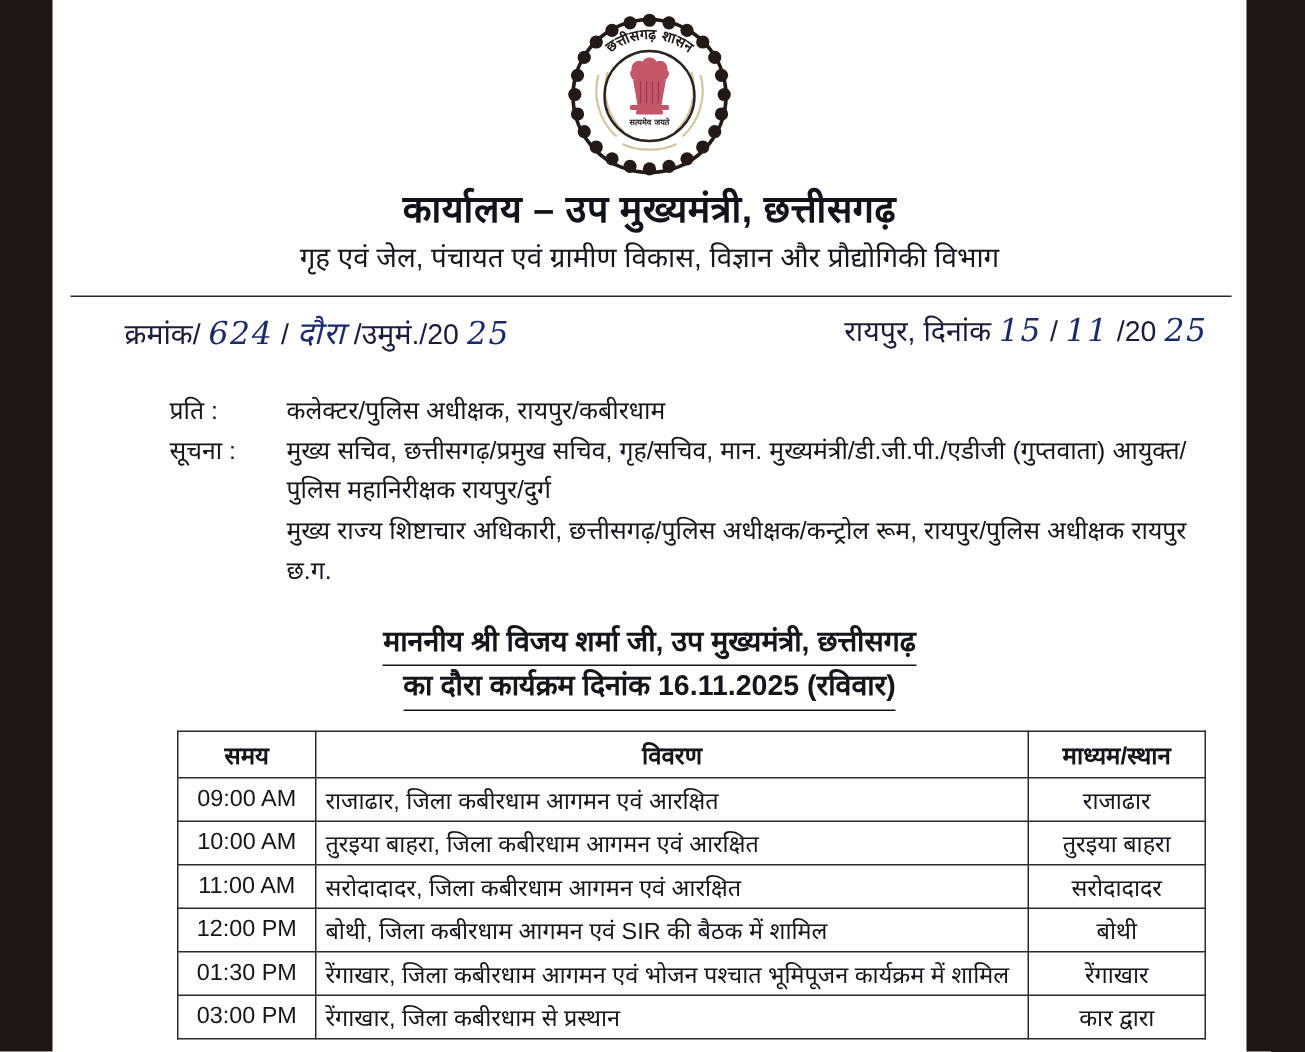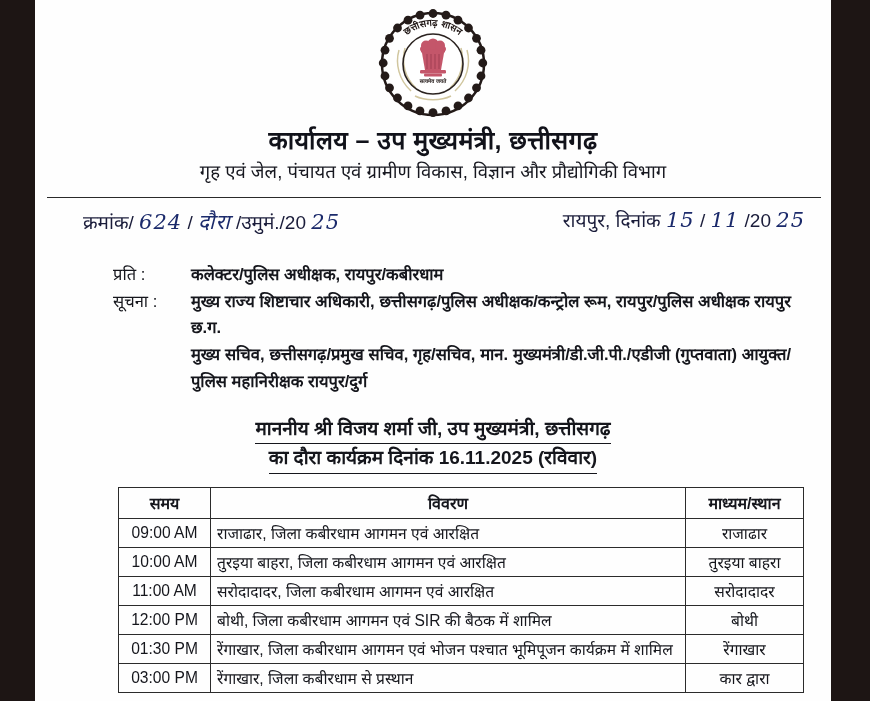--- a/index.html
+++ b/index.html
@@ -107,21 +107,20 @@
     align-items: flex-start;
   }
   .rec-label {
     width: 78px;
     flex: 0 0 78px;
     font-size: 16.5px;
   }
   .rec-body {
     flex: 1 1 auto;
     text-align: justify;
-    font-weight: bold;
   }
   .rec-body p { margin: 0; }
 
   
   .visit-title {
     text-align: center;
     font-size: 19px;
     font-weight: bold;
     margin-top: 20px;
     line-height: 1.45;
@@ -266,22 +265,22 @@
   </div>
 
   <div class="recipients">
     <div class="rec-row">
       <div class="rec-label">प्रति :</div>
       <div class="rec-body">कलेक्टर/पुलिस अधीक्षक, रायपुर/कबीरधाम</div>
     </div>
     <div class="rec-row">
       <div class="rec-label">सूचना :</div>
       <div class="rec-body">
+        <p>मुख्य सचिव, छत्तीसगढ़/प्रमुख सचिव, गृह/सचिव, मान. मुख्यमंत्री/डी.जी.पी./एडीजी (गुप्तवाता) आयुक्त/पुलिस महानिरीक्षक रायपुर/दुर्ग</p>
         <p>मुख्य राज्य शिष्टाचार अधिकारी, छत्तीसगढ़/पुलिस अधीक्षक/कन्ट्रोल रूम, रायपुर/पुलिस अधीक्षक रायपुर छ.ग.</p>
-        <p>मुख्य सचिव, छत्तीसगढ़/प्रमुख सचिव, गृह/सचिव, मान. मुख्यमंत्री/डी.जी.पी./एडीजी (गुप्तवाता) आयुक्त/पुलिस महानिरीक्षक रायपुर/दुर्ग</p>
       </div>
     </div>
   </div>
 
   <div class="visit-title">
     <div><span>माननीय श्री विजय शर्मा जी, उप मुख्यमंत्री, छत्तीसगढ़</span></div>
     <div><span>का दौरा कार्यक्रम दिनांक 16.11.2025 (रविवार)</span></div>
   </div>
 
   <div class="table-wrap">

